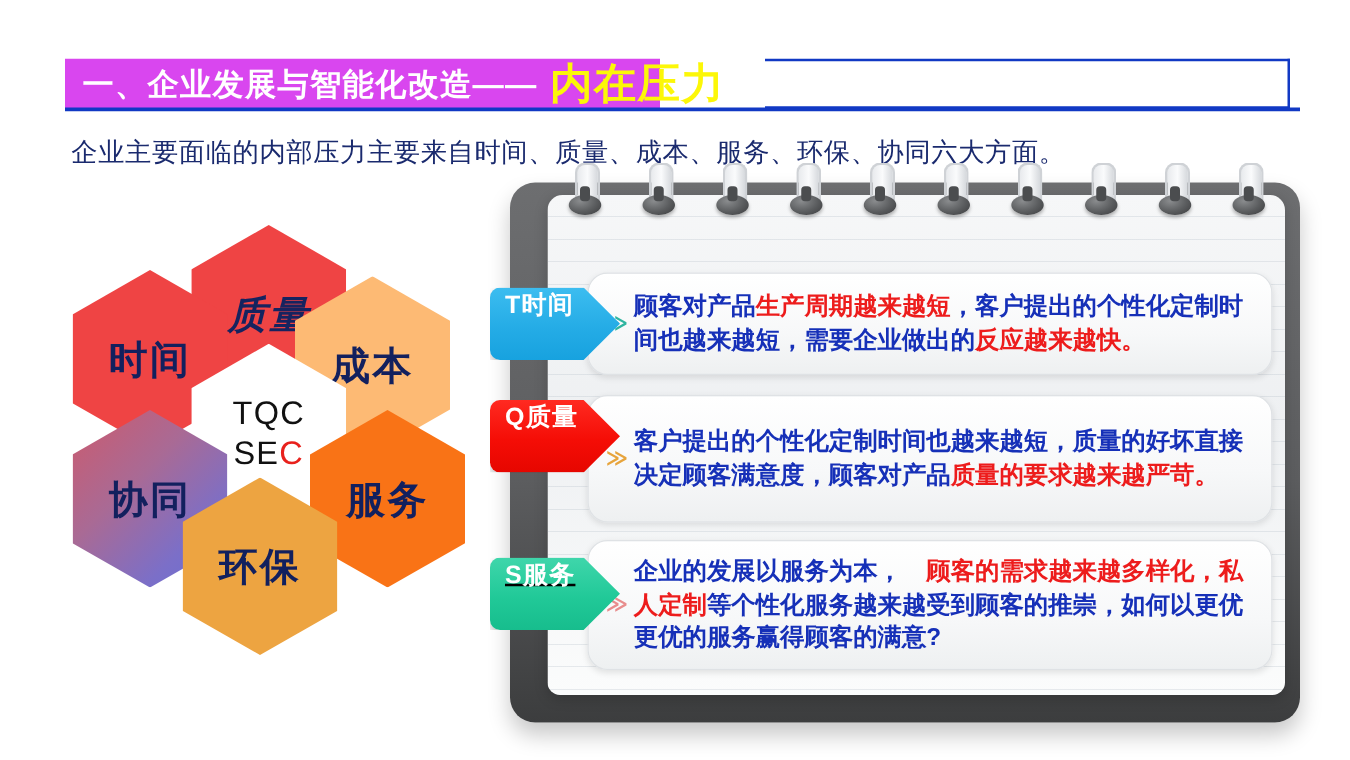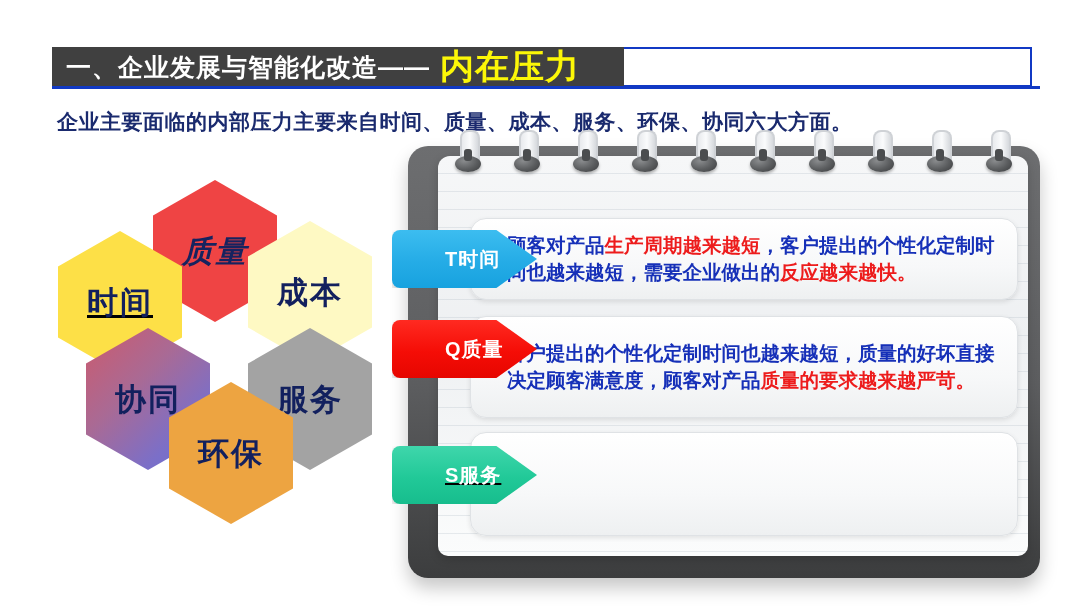--- a/index.html
+++ b/index.html
@@ -13,23 +13,23 @@
     font-family: "Liberation Sans", "DejaVu Sans", sans-serif;
     overflow: hidden;
     position: relative;
   }
 
   
   #title-band {
     position: absolute;
     left: 52px;
     top: 47px;
-    width: 572px;
+    width: 476px;
     height: 40px;
-    background: #404040;
+    background: #d946ef;
     display: flex;
     align-items: center;
     box-sizing: border-box;
     padding-left: 14px;
     z-index: 5;
   }
   #title-band .t-main {
     color: #ffffff;
     font-size: 25px;
     font-weight: bold;
@@ -66,21 +66,21 @@
     z-index: 6;
   }
 
   
   #subtitle {
     position: absolute;
     left: 57px;
     top: 108px;
     font-size: 21px;
     color: #1a2a6e;
-    font-weight: bold;
+    font-weight: normal;
     letter-spacing: 0.5px;
     white-space: nowrap;
   }
 
   
   #hex-flower {
     position: absolute;
     left: 40px;
     top: 168px;
     width: 350px;
@@ -108,26 +108,26 @@
     font-weight: normal;
     letter-spacing: 1px;
     text-align: center;
     line-height: 1.25;
   }
   .hex.center .red-c { color: #e8211c; }
 
   
   #hex-quality { left: 113px; top: 12px;   background: #ef4444; font-style: italic; }
   #hex-quality .hex-label { color: #16235f; }
-  #hex-time    { left: 18px;  top: 63px;  background: #fde047; text-decoration: underline; }
-  #hex-cost    { left: 208px; top: 53px;  background: #fef9c3; }
+  #hex-time    { left: 18px;  top: 48px;  background: #ef4444; }
+  #hex-cost    { left: 196px; top: 53px;  background: #fdba74; }
   #hex-center  { left: 113px; top: 107px; background: #ffffff; }
-  #hex-coop    { left: 18px;  top: 160px; background: linear-gradient(135deg,#cd5a6c 0%, #a96a95 40%, #7b6fc8 75%, #6a6fd4 100%); margin-left: 28px; }
-  #hex-service { left: 208px; top: 160px; background: #a3a3a3; }
-  #hex-env     { left: 129px; top: 214px; background: #eda441; }
+  #hex-coop    { left: 18px;  top: 160px; background: linear-gradient(135deg,#cd5a6c 0%, #a96a95 40%, #7b6fc8 75%, #6a6fd4 100%); }
+  #hex-service { left: 208px; top: 160px; background: #f97316; }
+  #hex-env     { left: 106px; top: 214px; background: #eda441; }
 
   
   #notebook {
     position: absolute;
     left: 408px;
     top: 146px;
     width: 632px;
     height: 432px;
   }
   #nb-frame {
@@ -239,24 +239,22 @@
   .card-text .hl { color: #ed1c1c; }
 
   
   .tag {
     position: absolute;
     width: 104px;
     height: 58px;
     clip-path: polygon(0% 0%, 72% 0%, 100% 50%, 72% 100%, 0% 100%);
     border-radius: 8px 0 0 8px;
     display: flex;
-    align-items: center;
     z-index: 8;
     box-shadow: 0 3px 6px rgba(0,0,0,0.22);
-    padding-left: 41px;
   }
   .tag .tag-label {
     color: #ffffff;
     font-size: 20px;
     font-weight: bold;
     padding-left: 12px;
     letter-spacing: 1px;
     white-space: nowrap;
   }
   #tag-1 { left: 392px; top: 230px; background: linear-gradient(180deg,#3cbdf0 0%, #25ace6 55%, #17a2df 100%); }
@@ -284,20 +282,23 @@
   </div>
 
   <div class="hex" id="hex-time">
     <span class="hex-label">时间</span>
   </div>
 
   <div class="hex" id="hex-cost">
     <span class="hex-label">成本</span>
   </div>
 
+  <div class="hex center" id="hex-center">
+    <span class="hex-label"><span>TQC</span><br><span>SE</span><span class="red-c">C</span></span>
+  </div>
 
   <div class="hex" id="hex-coop">
     <span class="hex-label">协同</span>
   </div>
 
   <div class="hex" id="hex-service">
     <span class="hex-label">服务</span>
   </div>
 
   <div class="hex" id="hex-env">
@@ -358,20 +359,21 @@
   <span class="card-text"><span>顾客对产品</span><span class="hl">生产周期越来越短</span><span>，客户提出的个性化定制时间也越来越短，需要企业做出的</span><span class="hl">反应越来越快。</span></span>
 </div>
 
 <div class="card" id="card-2">
   <span class="chev">≫</span>
   <span class="card-text"><span>客户提出的个性化定制时间也越来越短，质量的好坏直接决定顾客满意度，顾客对产品</span><span class="hl">质量的要求越来越严苛。</span></span>
 </div>
 
 <div class="card" id="card-3">
   <span class="chev">≫</span>
+  <span class="card-text"><span>企业的发展以服务为本，　</span><span class="hl">顾客的需求越来越多样化，私人定制</span><span>等个性化服务越来越受到顾客的推崇，如何以更优更优的服务赢得顾客的满意?</span></span>
 </div>
 
 <div class="tag" id="tag-1">
   <span class="tag-label">T时间</span>
 </div>
 <div class="tag" id="tag-2">
   <span class="tag-label">Q质量</span>
 </div>
 <div class="tag" id="tag-3">
   <span class="tag-label">S服务</span>

